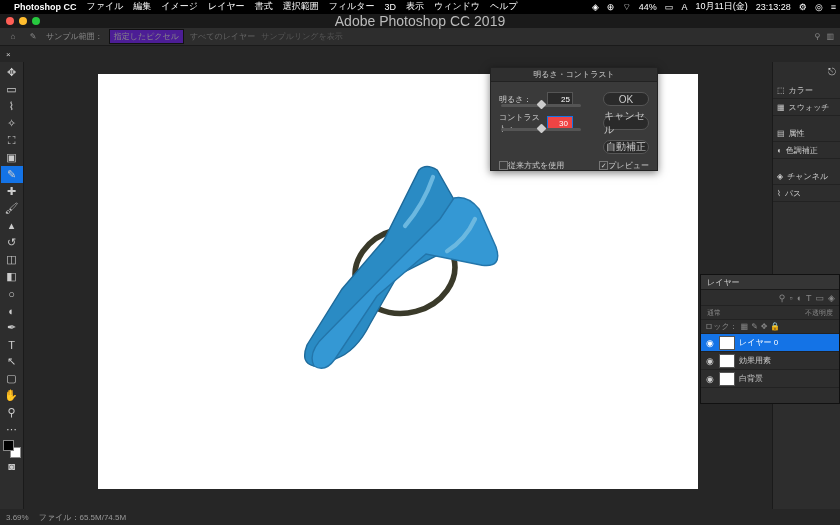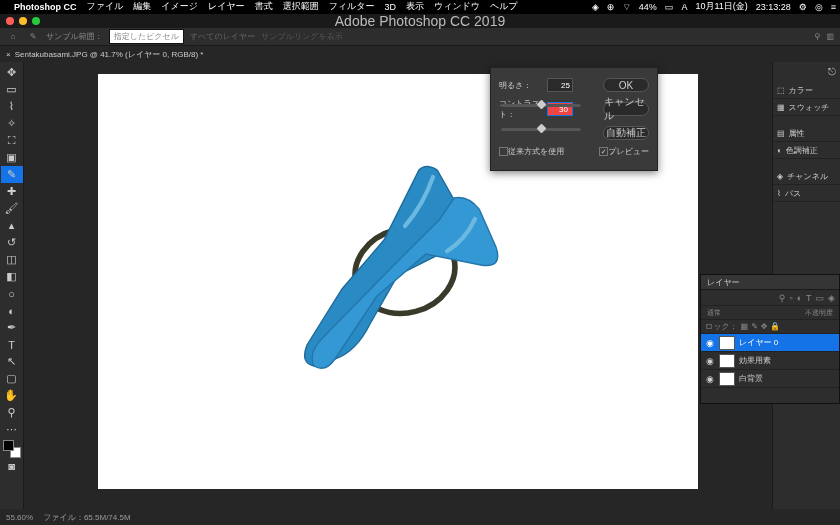--- a/index.html
+++ b/index.html
@@ -46,21 +46,21 @@
 .dlg-row{display:flex;align-items:center;height:22px;gap:0}
 .dlg-label{width:48px;text-align:left}
 .dlg-input{width:26px;height:14px;background:#2a2a2a;border:1px solid #555;color:#fff;text-align:right;padding:0 2px;font-size:8px}
 .dlg-input.sel{background:#ef4444;border-color:#1473e6}
 .dlg-btn{width:46px;height:14px;background:#2a2a2a;border:1px solid #555;border-radius:8px;color:#ccc;font-size:10px;display:flex;align-items:center;justify-content:center;cursor:pointer;margin-left:auto}
 .dlg-slider{position:absolute;height:3px;background:#555;border-radius:2px}
 .dlg-slider::after{content:'';position:absolute;width:7px;height:7px;background:#ccc;border-radius:1px;transform:rotate(45deg);top:-3px;left:50%;margin-left:-3px}
 .dlg-check{display:flex;align-items:center;font-size:8px;margin-top:2px}
 .chk{width:9px;height:9px;border:1px solid #777;display:inline-flex;align-items:center;justify-content:center;font-size:7px}
 .status{height:16px;background:#262626;display:flex;align-items:center;padding:0 6px;font-size:8px;color:#999;gap:10px}
-.sel{background:#ffffff;padding:1px 4px;border:1px solid #111;font-size:8px}
+.sel{background:#4c1d95;padding:1px 4px;border:1px solid #111;font-size:8px}
 .optbar .ico{width:14px;height:14px;display:inline-flex;align-items:center;justify-content:center}
 </style>
 </head>
 <body>
 
 <div class="menubar">
   <div class="menubar-left">
     <span></span>
     <span class="app-name">Photoshop CC</span>
     <span>ファイル</span>
@@ -105,21 +105,20 @@
   <span>サンプル範囲：</span>
   <span class="sel">指定したピクセル</span>
   <span style="color:#666">すべてのレイヤー</span>
   <span style="color:#555">サンプルリングを表示</span>
   <span style="margin-left:auto">⚲</span>
   <span>▥</span>
 </div>
 
 <div class="tabbar">
   <span>×</span>
-  <span class="tab">Sentakubasami.JPG @ 41.7% (レイヤー 0, RGB/8) *</span>
 </div>
 
 <div class="main">
   <div class="tools">
     <div class="tool">✥</div>
     <div class="tool">▭</div>
     <div class="tool">⌇</div>
     <div class="tool">✧</div>
     <div class="tool">⛶</div>
     <div class="tool">▣</div>
@@ -225,20 +224,21 @@
     <span>効果用素</span>
   </div>
   <div class="layer">
     <span class="eye">◉</span>
     <span class="lthumb bg"></span>
     <span>白背景</span>
   </div>
 </div>
 
 <div class="dialog">
+  <div class="dlg-title">明るさ・コントラスト</div>
   <div class="dlg-body">
     <div class="dlg-row">
       <span class="dlg-label">明るさ：</span>
       <input class="dlg-input" value="25" style="">
       <span class="dlg-btn">OK</span>
     </div>
     <div class="dlg-slider" style="left:10px;top:36px;width:80px"></div>
     <div class="dlg-row" style="margin-top:2px">
       <span class="dlg-label">コントラスト：</span>
       <input class="dlg-input sel" value="30" style="">
@@ -255,15 +255,15 @@
         </span>
       <span class="dlg-check">
           <span class="chk">✓</span>
           <span>プレビュー</span>
         </span>
     </div>
   </div>
 </div>
 
 <div class="status">
-  <span>55.60%</span>
+  <span>3.69%</span>
   <span>ファイル：65.5M/74.5M</span>
 </div>
 
 </body></html>

